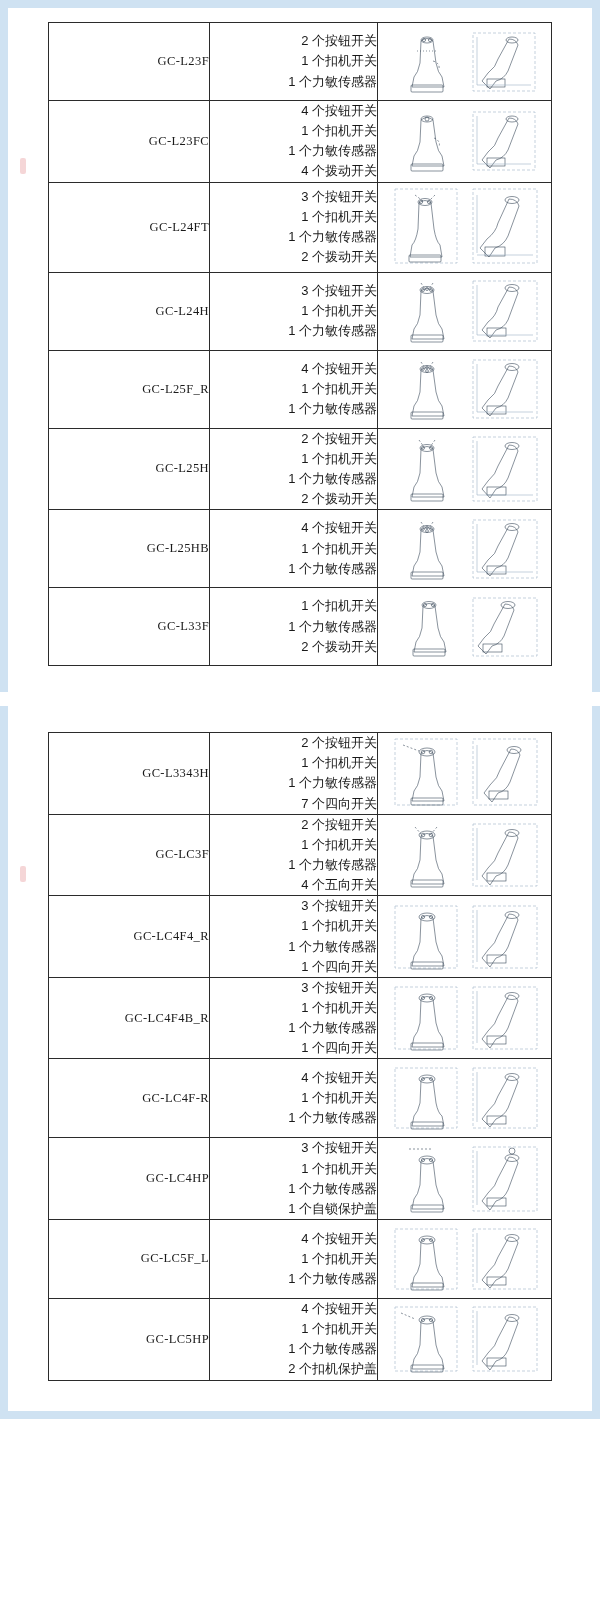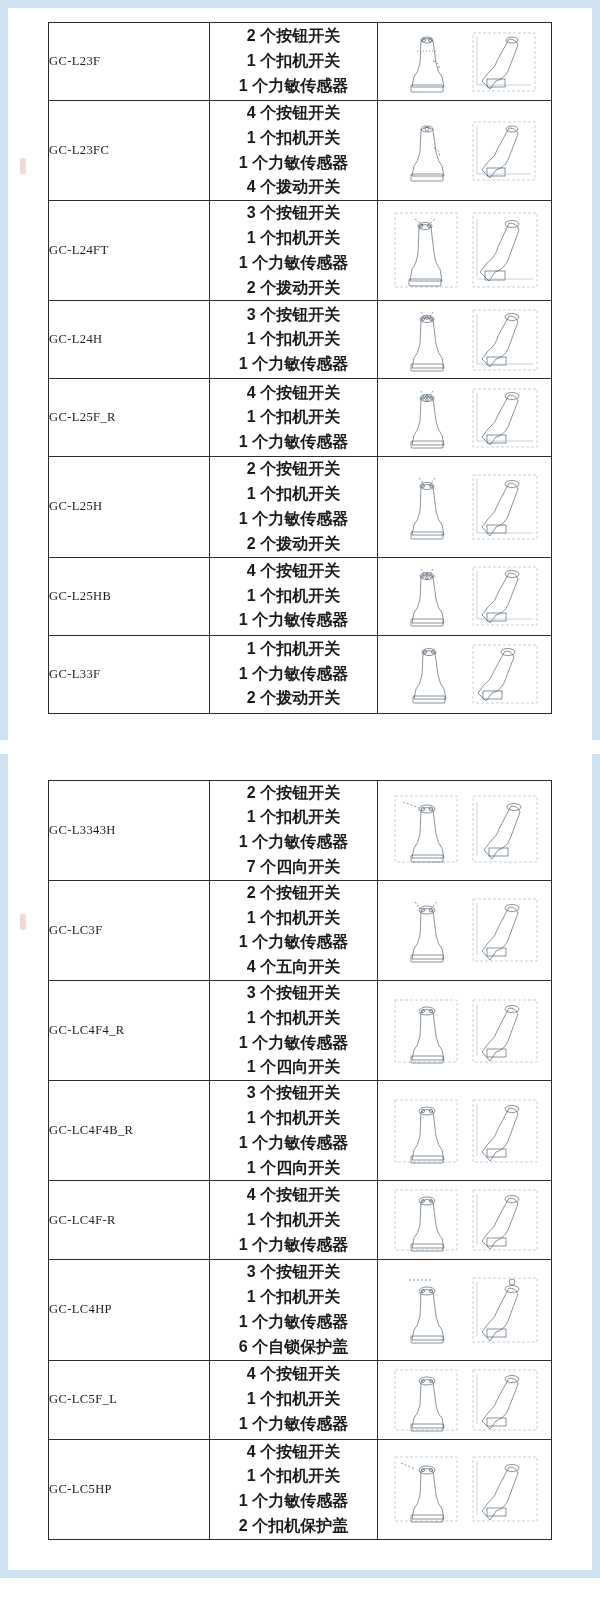--- a/index.html
+++ b/index.html
@@ -47,35 +47,34 @@
     width: 500px;
     table-layout: fixed;
   }
   table.spec td {
     border: 1px solid #2b2b2b;
     vertical-align: middle;
     padding: 0;
   }
   td.model {
     width: 160px;
-    text-align: left;
+    text-align: right;
     font-size: 12.5px;
     color: #1a1a1a;
     letter-spacing: 0.4px;
     font-family: "Liberation Serif", serif;
   }
   td.features {
     width: 167px;
-    text-align: center;
-    font-size: 16px;
+    text-align: right;
+    font-size: 13px;
     color: #1a1a1a;
     line-height: 1.55;
     padding: 6px 4px;
     font-family: "Liberation Sans", sans-serif;
-    font-weight: bold;
   }
   td.drawing {
     width: 173px;
     padding: 2px;
   }
   .feat-line { display: block; white-space: nowrap; }
   .dwg-wrap {
     width: 100%;
     display: block;
   }
@@ -505,21 +504,21 @@
               </svg>
             </span>
           </td>
         </tr>
         <tr style="height:79px">
           <td class="model">GC-LC4HP</td>
           <td class="features">
             <span class="feat-line">3 个按钮开关</span>
             <span class="feat-line">1 个扣机开关</span>
             <span class="feat-line">1 个力敏传感器</span>
-            <span class="feat-line">6 个自锁保护盖</span>
+            <span class="feat-line">1 个自锁保护盖</span>
           </td>
           <td class="drawing">
             <span class="dwg-wrap">
               <svg width="168" height="76" viewBox="0 0 168 76" fill="none" stroke="#3a4a5a" stroke-width="0.6">
                 <g>
                   <path d="M40 20 q6-5 12 0 l3 24 q2 10 6 14 l2 10 h-32 l2-10 q4-4 6-14 z"></path>
                   <ellipse cx="46" cy="19" rx="8" ry="4"></ellipse>
                   <circle cx="42" cy="19" r="1.6"></circle>
                     <circle cx="50" cy="19" r="1.6"></circle>
                   <rect x="30" y="64" width="32" height="7" rx="1"></rect>

